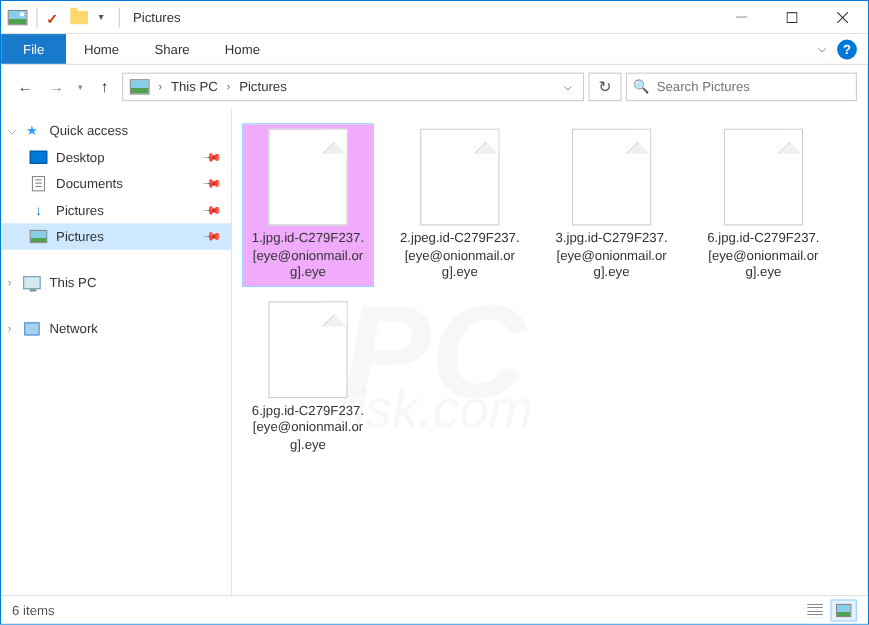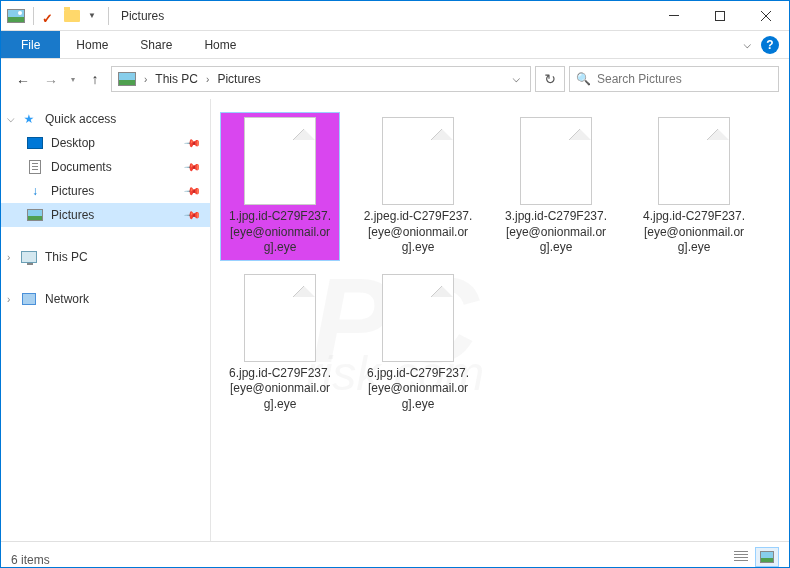--- a/index.html
+++ b/index.html
@@ -56,27 +56,27 @@
 .doc-icon { width: 12px; height: 14px; background: #fff; border: 1px solid #888; position: relative; }
 .doc-icon::after { content: ''; position: absolute; top: 2px; left: 2px; right: 2px; height: 1px; background: #888; box-shadow: 0 3px 0 #888, 0 6px 0 #888; }
 .dl-icon { color: #0078d7; }
 .pic-icon { width: 16px; height: 12px; background: linear-gradient(#87ceeb 60%, #4fa04f 40%); border: 1px solid #888; }
 .pc-icon { width: 16px; height: 12px; border: 1px solid #6a9fb5; background: #d4e8f0; position: relative; }
 .pc-icon::after { content: ''; position: absolute; bottom: -3px; left: 5px; width: 6px; height: 2px; background: #888; }
 .net-icon { width: 14px; height: 12px; border: 1px solid #4a90d9; background: #a8d0f0; }
 
 .content { flex: 1; padding: 14px 10px; display: flex; flex-wrap: wrap; align-content: flex-start; gap: 10px 20px; overflow-y: auto; position: relative; }
 .file-item { width: 118px; display: flex; flex-direction: column; align-items: center; padding: 4px; cursor: pointer; }
-.file-item.selected { background: #d946ef; outline: 1px solid #99d1ff; }
+.file-item.selected { background: #f0abfc; outline: 1px solid #99d1ff; }
 .file-icon-large { width: 72px; height: 88px; background: #fff; border: 1px solid #ccc; position: relative; margin-bottom: 4px; }
 .file-icon-large::before { content: ''; position: absolute; top: 0; right: 0; width: 22px; height: 22px; background: linear-gradient(135deg, transparent 48%, #ccc 50%, #f0f0f0 52%); }
 .file-icon-large::after { content: ''; position: absolute; top: 0; right: 0; border-style: solid; border-width: 0 22px 22px 0; border-color: transparent #fff transparent transparent; }
 .file-label { font-size: 12px; text-align: center; color: #333; line-height: 1.3; word-break: break-all; }
 
-.statusbar { height: 26px; border-top: 1px solid #e0e0e0; display: flex; align-items: flex-end; padding: 0 10px; font-size: 12px; color: #555; background: #fff; }
+.statusbar { height: 26px; border-top: 1px solid #e0e0e0; display: flex; align-items: center; padding: 0 10px; font-size: 12px; color: #555; background: #fff; }
 .status-right { margin-left: auto; display: flex; gap: 2px; }
 .view-btn { width: 24px; height: 20px; border: 1px solid transparent; display: flex; align-items: center; justify-content: center; font-size: 11px; color: #888; cursor: pointer; }
 .view-btn.active { border-color: #99d1ff; background: #e5f1fb; }
 .view-btn .vb-icon { width: 14px; height: 12px; }
 .vb-details { background: repeating-linear-gradient(#888, #888 1px, transparent 1px, transparent 3px); }
 .vb-large { background: linear-gradient(#87ceeb 60%, #4fa04f 40%); border: 1px solid #888; }
 
 .watermark { position: absolute; top: 50%; left: 50%; transform: translate(-50%, -50%); font-size: 120px; font-weight: bold; color: rgba(200,200,200,0.15); pointer-events: none; white-space: nowrap; font-style: italic; z-index: 0; }
 .watermark2 { position: absolute; top: 62%; left: 50%; transform: translate(-50%, -50%); font-size: 48px; font-weight: normal; color: rgba(200,200,200,0.15); pointer-events: none; white-space: nowrap; font-style: italic; z-index: 0; }
 </style>
@@ -213,24 +213,20 @@
         <div class="file-item">
           <div class="file-icon-large"></div>
           <div class="file-label">2.jpeg.id-C279F237.[eye@onionmail.org].eye</div>
         </div>
         <div class="file-item">
           <div class="file-icon-large"></div>
           <div class="file-label">3.jpg.id-C279F237.[eye@onionmail.org].eye</div>
         </div>
         <div class="file-item">
           <div class="file-icon-large"></div>
-          <div class="file-label">4.jpg.id-C279F237.[eye@onionmail.org].eye</div>
-        </div>
-        <div class="file-item">
-          <div class="file-icon-large"></div>
           <div class="file-label">6.jpg.id-C279F237.[eye@onionmail.org].eye</div>
         </div>
         <div class="file-item">
           <div class="file-icon-large"></div>
           <div class="file-label">6.jpg.id-C279F237.[eye@onionmail.org].eye</div>
         </div>
       </div>
   </div>
 
   <div class="statusbar">

